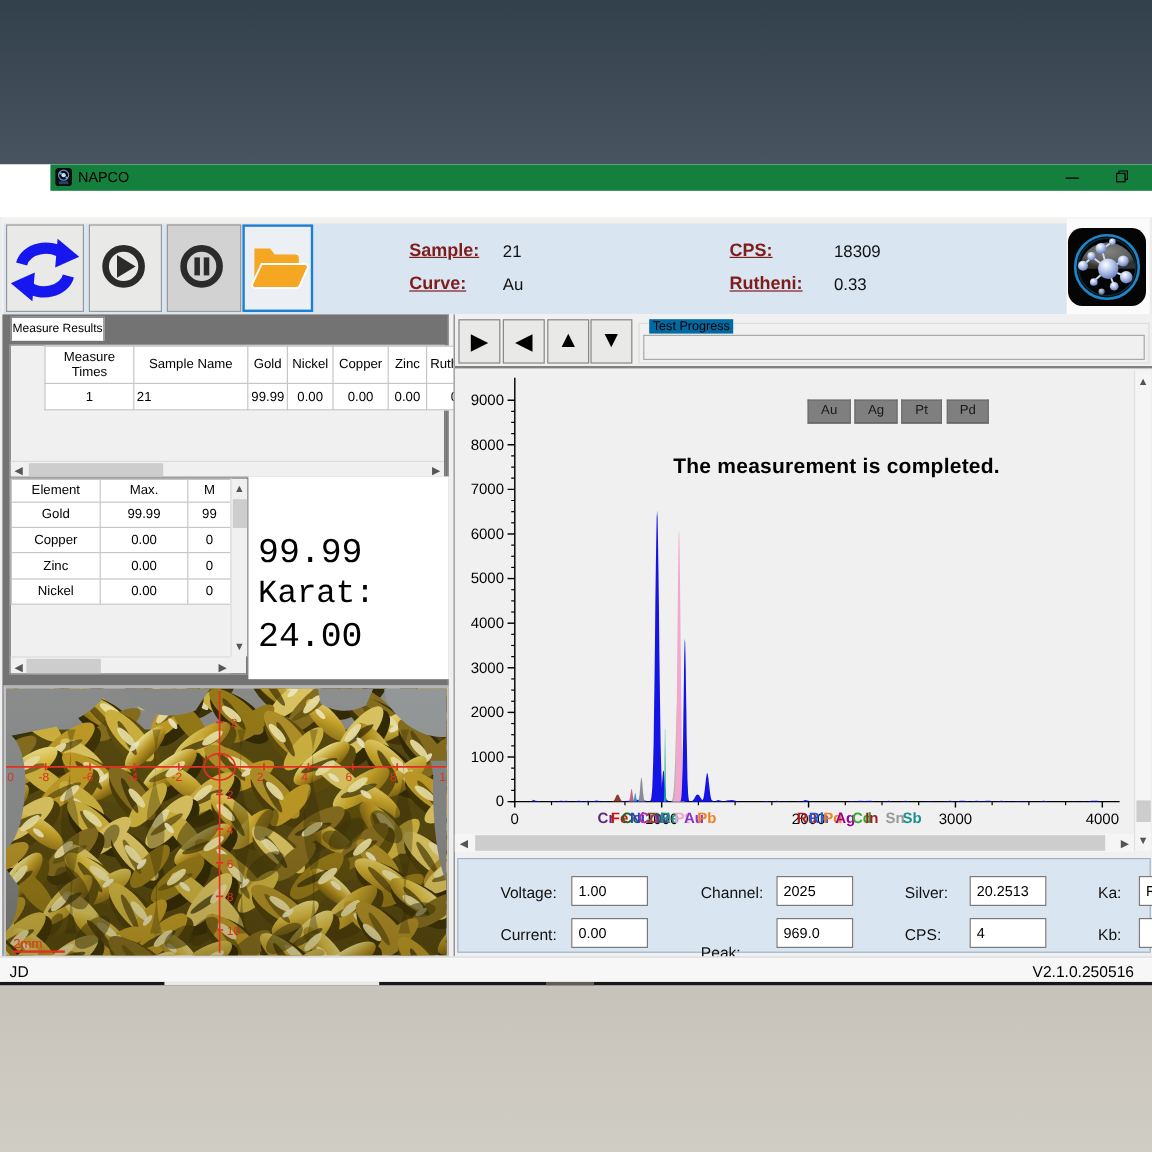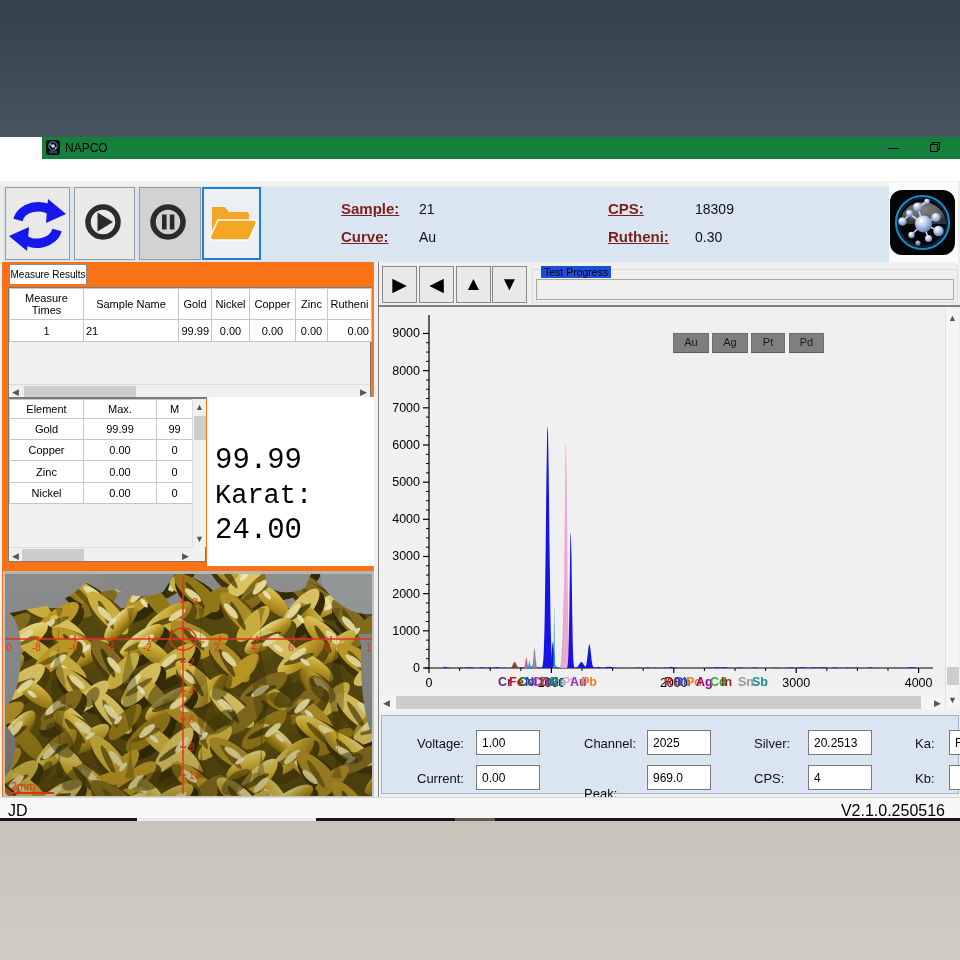--- a/index.html
+++ b/index.html
@@ -21,41 +21,41 @@
   .toolbar-white { left:889px; top:45px; width:69px; height:80px; background:#fbfbfb; }
   .tbtn { top:50px; height:73px; background:#e9e9e7; border:1px solid #9a9a9a; }
   .tbtn1 { left:5px;  width:65px; }
   .tbtn2 { left:74px; width:61px; }
   .tbtn3 { left:139px; width:62px; background:#d2d2d2; }
   .tbtn4 { left:202px; width:59px; border:2px solid #1b7fd4; background:#eceff3; }
   .tlabel { font-size:15px; font-weight:bold; color:#7f1d1d;text-decoration:underline; }
   .tval { font-size:14px; color:#111; }
   .content { left:0; top:125px; width:960px; height:535px; background:#f0f0f0; }
   
-  .lpanel { left:2px; top:0px; width:372px; height:535px; background:#f97316; border-right:1px solid #9a9a9a; }
+  .lpanel { left:2px; top:0px; width:372px; height:535px; background:#737373; border-right:1px solid #9a9a9a; }
   .tab { left:7px; top:2px; width:78px; height:20px; background:#fff; border:1px solid #8c8c8c; border-bottom:none; font-size:10px; text-align:center; padding-top:4px; white-space:nowrap; overflow:hidden; }
   .t1wrap { left:6px; top:25px; width:363px; height:111px; border:1px solid #7a7a7a; background:#f0f0f0; }
   table.grid { border-collapse:collapse; background:#fff; font-size:11px; color:#000; }
   table.grid td, table.grid th { border:1px solid #c6c6c6; font-weight:normal; text-align:center; padding:0 2px; overflow:hidden; white-space:nowrap; }
   .hscroll { background:#f0f0f0; border-top:1px solid #dcdcdc; }
   .sb-arrow { position:absolute; font-size:9px; color:#555; width:13px; text-align:center; font-family:"Liberation Sans"; }
   .thumb { position:absolute; background:#cdcdcd; }
   .t2wrap { left:6px; top:136px; width:198px; height:164px; border:1px solid #7a7a7a; background:#f0f0f0; }
   .goldbox { left:205px; top:135px; width:167px; height:169px; background:#fff; font-family:"Liberation Mono", monospace; color:#000; }
   .photo { left:1px; top:309px; width:371px; height:226px; background:#8e9095; border:2px solid #c3c3c3; border-top:3px solid #b5b5b5; }
   
   .rpanel { left:378px; top:0px; width:582px; height:535px; background:#f0f0f0; border-left:1px solid #808080; }
   .abtn { top:4px; width:35px; height:37px; background:#e9e9e7; border:1px solid #888; text-align:center; font-size:19px; padding-top:6px; color:#000; }
   .progress { left:157px; top:17px; width:418px; height:21px; background:#f0f0f0; border:1px solid #a8a8a8; }
   .chartpanel { left:0px; top:43px; width:582px; height:405px; border-top:2px solid #808080; background:#f0f0f0; }
   .legend-btn { position:absolute; top:26px; height:20px; background:#7f7f7f; border:1px solid #6e6e6e; border-bottom-color:#5a5a5a; color:#1a1a1a; font-size:11px; text-align:center; padding-top:2px; }
   .botpanel { left:2px; top:453px; width:578px; height:79px; background:#d9e5f1; border:1px solid #a0b4c8; }
   .blabel { position:absolute; font-size:13px; color:#111;text-align:right; }
   .bbox { position:absolute; height:25px; background:#fff; border:1px solid #7a7a7a; font-size:12px; padding:5px 0 0 5px; color:#000; }
-  .statusbar { left:0; top:660px; width:960px; height:21px; background:#f7f7f7; border-top:1px solid #d8d8d8; font-size:16px; color:#000; }
+  .statusbar { left:0; top:660px; width:960px; height:21px; background:#f7f7f7; border-top:1px solid #d8d8d8; font-size:13px; color:#000; }
 </style>
 </head>
 <body>
 <div class="abs band"></div>
 <div class="abs desktop"></div>
 <div class="abs darkstrip"></div>
 <div class="abs seg1"></div>
 <div class="abs seg2"></div>
 
 <div class="abs win">
@@ -115,21 +115,21 @@
 <path d="M 6 48 l 8 -17 h 36 a 2.5 2.5 0 0 1 2.3 3.4 l -6.5 14.6 a 3 3 0 0 1 -2.8 2 h -34 a 3 3 0 0 1 -3 -3 z" fill="#f5a623" stroke="#fdfdfd" stroke-width="1.6"></path>
 </svg>
     </div>
   <span class="abs tlabel" style="left:341px;top:63px">Sample:</span>
   <span class="abs tval" style="left:419px;top:64px">21</span>
   <span class="abs tlabel" style="left:341px;top:91px">Curve:</span>
   <span class="abs tval" style="left:419px;top:92px">Au</span>
   <span class="abs tlabel" style="left:608px;top:63px">CPS:</span>
   <span class="abs tval" style="left:695px;top:64px">18309</span>
   <span class="abs tlabel" style="left:608px;top:91px">Rutheni:</span>
-  <span class="abs tval" style="left:695px;top:92px">0.30</span>
+  <span class="abs tval" style="left:695px;top:92px">0.33</span>
   <svg class="abs" width="70" height="70" viewBox="0 0 70 70" style="left:888px;top:51px">
 <rect x="2" y="2" width="65" height="65" rx="12" fill="#050505"></rect>
 <radialGradient id="lgdome" cx="50%" cy="35%" r="60%">
  <stop offset="0%" stop-color="#9a9a98"></stop>
         <stop offset="75%" stop-color="#6a6a68"></stop>
         <stop offset="100%" stop-color="#3a3a38"></stop>
 </radialGradient>
 <path d="M 12 36 a 23 22 0 0 1 46 0 z" fill="url(#lgdome)" opacity="0.85"></path>
 <circle cx="34.5" cy="34.5" r="26.5" fill="none" stroke="#1c86c8" stroke-width="2.2"></circle>
 <circle cx="34.5" cy="34.5" r="24" fill="none" stroke="#0a4a66" stroke-width="1.2" opacity="0.6"></circle>
@@ -157,21 +157,21 @@
 <circle cx="50.5" cy="43" r="5.2" fill="url(#lgball)"></circle>
 <circle cx="40.5" cy="50.5" r="3.6" fill="url(#lgball)"></circle>
 <circle cx="23.5" cy="47" r="3.2" fill="url(#lgball)"></circle>
 <circle cx="30" cy="55" r="2.6" fill="url(#lgball)" opacity="0.8"></circle>
 </svg>
 
   <div class="abs content">
     <div class="abs lpanel">
       <div class="abs tab">Measure Results</div>
       <div class="abs t1wrap">
-        <table class="grid" style="width:362px; table-layout:fixed;">
+        <table class="grid" style="width:362px; table-layout:fixed;margin-left:28px;">
           <tbody>
               <tr style="height:31px">
             <th style="width:74px">Measure<br>Times</th>
             <th style="width:95px">Sample Name</th>
             <th style="width:33px">Gold</th>
             <th style="width:38px">Nickel</th>
             <th style="width:46px">Copper</th>
             <th style="width:32px">Zinc</th>
             <th style="width:44px">Rutheni</th>
           </tr>
@@ -775,21 +775,21 @@
 </svg>
         </div>
     </div>
 
     <div class="abs rpanel">
       <div class="abs abtn" style="left:3px">▶</div>
       <div class="abs abtn" style="left:40px">◀</div>
       <div class="abs abtn" style="left:77px">▲</div>
       <div class="abs abtn" style="left:113px">▼</div>
       <div class="abs" style="left:153px;top:7px;width:426px;height:34px;border:1px solid #dcdcdc"></div>
-      <span class="abs" style="left:162px;top:4px;font-size:10.5px;color:#000;background:#1d4ed8;padding:0 3px">Test Progress</span>
+      <span class="abs" style="left:162px;top:4px;font-size:10.5px;color:#000;background:#0369a1;padding:0 3px">Test Progress</span>
       <div class="abs progress"></div>
       <div class="abs chartpanel">
         <svg width="582" height="405" viewBox="0 0 582 405" style="position:absolute;left:0;top:0">
 <line x1="50.0" y1="7.884999999999991" x2="50.0" y2="361.0" stroke="#000" stroke-width="1.2"></line>
 <line x1="46.0" y1="361.0" x2="554" y2="361.0" stroke="#000" stroke-width="1.2"></line>
 <line x1="44.0" y1="361.0" x2="50.0" y2="361.0" stroke="#000" stroke-width="1.2"></line>
 <text x="41.0" y="365.0" font-size="12.5" text-anchor="end" fill="#000">0</text>
 <line x1="47.0" y1="351.7075" x2="50.0" y2="351.7075" stroke="#000" stroke-width="1"></line>
 <line x1="47.0" y1="342.415" x2="50.0" y2="342.415" stroke="#000" stroke-width="1"></line>
 <line x1="47.0" y1="333.1225" x2="50.0" y2="333.1225" stroke="#000" stroke-width="1"></line>
@@ -887,20 +887,21 @@
 <text x="317" y="379.0" font-size="12.5" font-weight="bold" fill="#990099">Ag</text>
 <text x="331" y="379.0" font-size="12.5" font-weight="bold" fill="#33aa33">Cd</text>
 <text x="342" y="379.0" font-size="12.5" font-weight="bold" fill="#992222">In</text>
 <text x="359" y="379.0" font-size="12.5" font-weight="bold" fill="#999999">Sn</text>
 <text x="373" y="379.0" font-size="12.5" font-weight="bold" fill="#1a9090">Sb</text>
 </svg>
         <div class="legend-btn" style="left:294px;width:36px">Au</div>
         <div class="legend-btn" style="left:333px;width:36px">Ag</div>
         <div class="legend-btn" style="left:372px;width:34px">Pt</div>
         <div class="legend-btn" style="left:410px;width:35px">Pd</div>
+        <div class="abs" style="left:182px;top:71px;font-size:17.5px;font-weight:bold;color:#000;letter-spacing:0.2px">The measurement is completed.</div>
 
         <div class="abs" style="left:566px;top:2px;width:14px;height:400px;background:#f5f5f5;border-left:1px solid #e0e0e0">
           <span class="sb-arrow" style="left:0;top:4px">▲</span>
           <span class="sb-arrow" style="left:0;bottom:4px">▼</span>
           <div class="thumb" style="left:1px;top:358px;width:12px;height:18px"></div>
         </div>
 
         <div class="abs" style="left:0px;top:388px;width:566px;height:15px;background:#f5f5f5">
           <span class="sb-arrow" style="left:1px;top:3px">◀</span>
           <span class="sb-arrow" style="right:1px;top:3px">▶</span>

